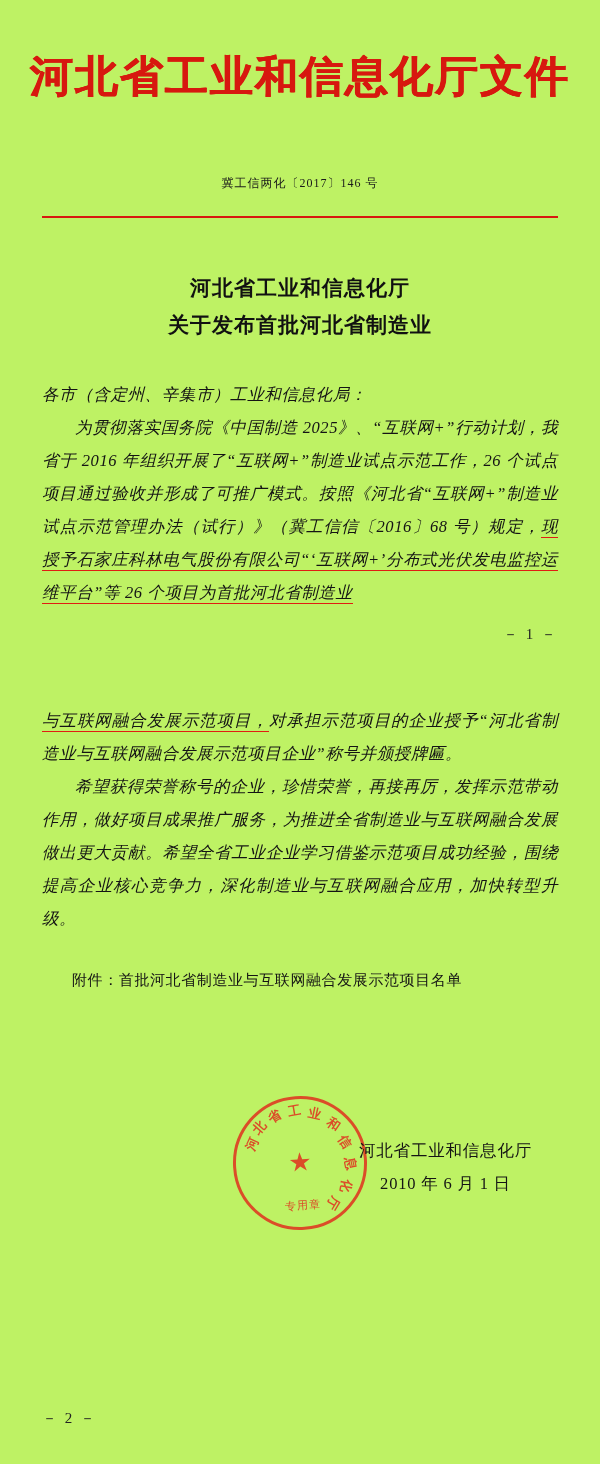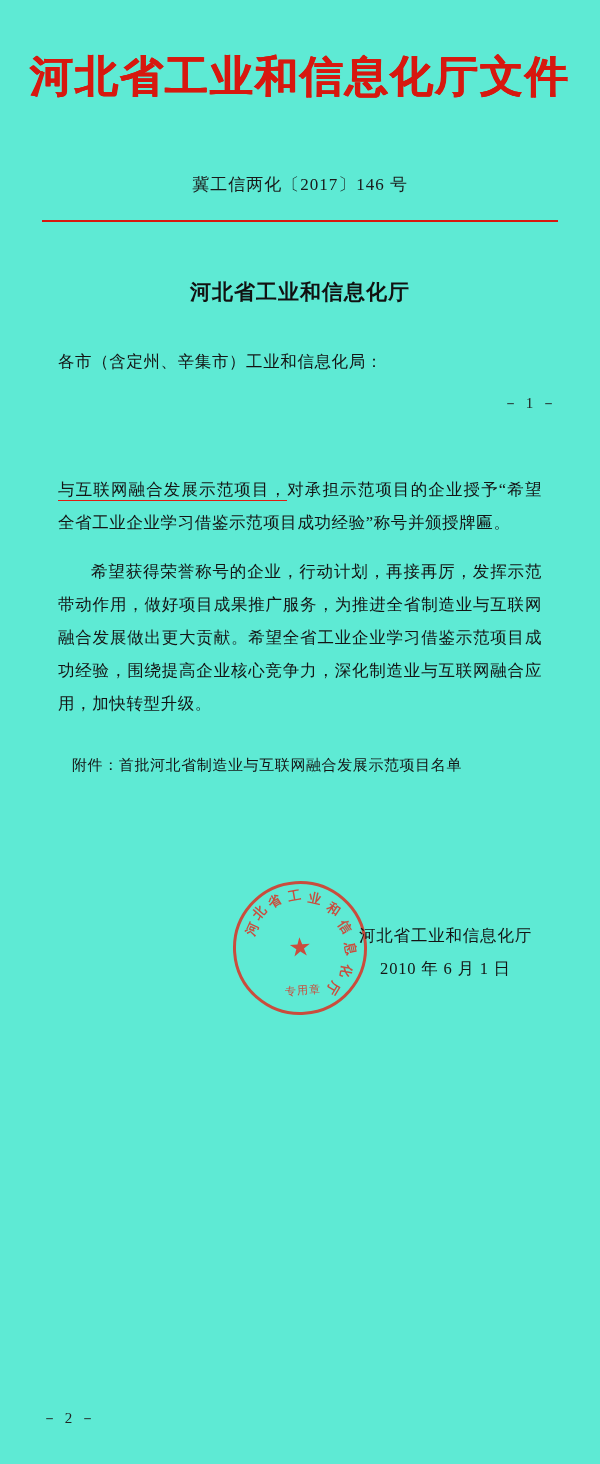--- a/index.html
+++ b/index.html
@@ -12,21 +12,21 @@
     height: 1464px;
     font-family: "Liberation Serif", "DejaVu Serif", serif;
     color: #111;
     position: relative;
     overflow: hidden;
   }
   .page {
     position: relative;
     width: 600px;
     height: 1464px;
-    background: #5eead4;
+    background: #bef264;
   }
 
   
   .masthead {
     text-align: center;
     padding-top: 52px;
   }
   .masthead-title {
     color: #d7180f;
     font-family: "Liberation Serif", "DejaVu Serif", serif;
@@ -37,21 +37,21 @@
     white-space: nowrap;
     text-shadow: 0.5px 0 0 #d7180f, -0.5px 0 0 #d7180f;
   }
 
   
   .docnum-wrap {
     text-align: center;
     margin-top: 72px;
   }
   .docnum {
-    font-size: 17px;
+    font-size: 12px;
     letter-spacing: 1px;
     color: #1a1a1a;
     display: inline-block;
   }
   .red-rule {
     margin: 24px 42px 0 42px;
     height: 2px;
     background: #d7180f;
   }
 
@@ -69,21 +69,22 @@
   
   .body-col {
     margin: 34px 42px 0 42px;
     font-size: 16.5px;
     line-height: 2.0;
     letter-spacing: 0.6px;
     text-align: justify;
     color: #141414;
   }
   .body-col p {
-    margin: 16px;
+    margin: 0;
+    font-style: italic;
   }
   .indent2 { text-indent: 2em; }
 
   .u-red {
     border-bottom: 1.6px solid #e01d12;
     padding-bottom: 1px;
   }
 
   .page-mark {
     text-align: right;
@@ -190,33 +191,35 @@
   </div>
 
   <div class="docnum-wrap">
     <span class="docnum">冀工信两化〔2017〕146 号</span>
   </div>
 
   <div class="red-rule"></div>
 
   <div class="title-block">
     <div>河北省工业和信息化厅</div>
+    <div>关于发布首批河北省制造业</div>
   </div>
 
   <div class="body-col">
     <p>各市（含定州、辛集市）工业和信息化局：</p>
+    <p class="indent2"><span>为贯彻落实国务院《中国制造 2025》、“互联网+”行动计划，我省于 2016 年组织开展了“互联网+”制造业试点示范工作，26 个试点项目通过验收并形成了可推广模式。按照《河北省“互联网+”制造业试点示范管理办法（试行）》（冀工信信〔2016〕68 号）规定，</span><span class="u-red">现授予石家庄科林电气股份有限公司“‘互联网+’分布式光伏发电监控运维平台”等 26 个项目为首批河北省制造业</span></p>
   </div>
 
   <div class="page-mark">－ 1 －</div>
 
   <div class="section-gap"></div>
 
   <div class="body-col">
-    <p><span class="u-red">与互联网融合发展示范项目，</span><span>对承担示范项目的企业授予“希望全省工业企业学习借鉴示范项目成功经验”称号并颁授牌匾。</span></p>
-    <p class="indent2">希望获得荣誉称号的企业，行动计划，再接再厉，发挥示范带动作用，做好项目成果推广服务，为推进全省制造业与互联网融合发展做出更大贡献。希望全省工业企业学习借鉴示范项目成功经验，围绕提高企业核心竞争力，深化制造业与互联网融合应用，加快转型升级。</p>
+    <p><span class="u-red">与互联网融合发展示范项目，</span><span>对承担示范项目的企业授予“河北省制造业与互联网融合发展示范项目企业”称号并颁授牌匾。</span></p>
+    <p class="indent2">希望获得荣誉称号的企业，珍惜荣誉，再接再厉，发挥示范带动作用，做好项目成果推广服务，为推进全省制造业与互联网融合发展做出更大贡献。希望全省工业企业学习借鉴示范项目成功经验，围绕提高企业核心竞争力，深化制造业与互联网融合应用，加快转型升级。</p>
   </div>
 
   <div class="attach">附件：首批河北省制造业与互联网融合发展示范项目名单</div>
 
   <div class="sign-area">
     <div class="seal">
       <div class="seal-text">
         <div class="seal-ch">
             <span style="left:-46px; top:-22px; transform:translate(-50%,-50%) rotate(-62deg);">河</span>
           </div>

